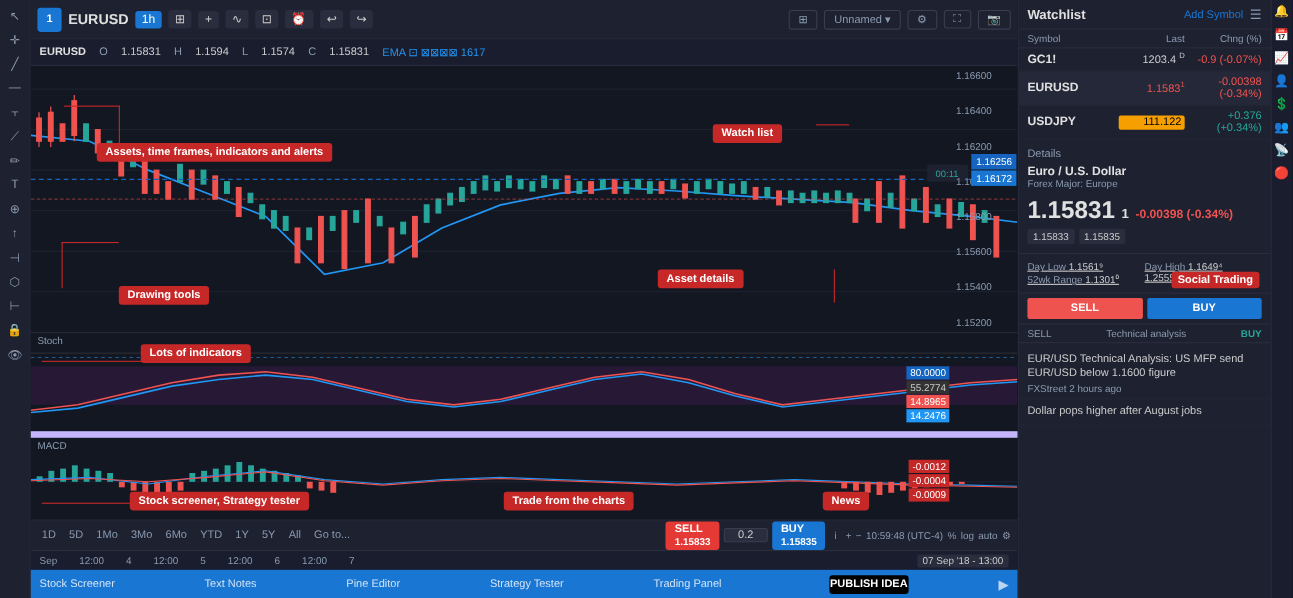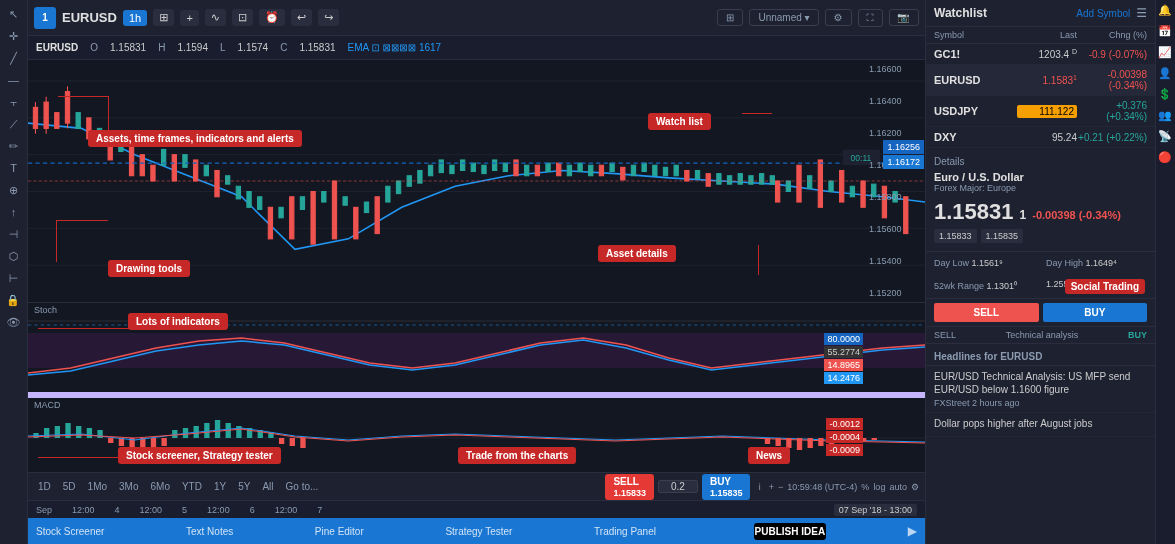--- a/index.html
+++ b/index.html
@@ -312,22 +312,23 @@
     }
 
     
     .trade-range-section {
       padding: 6px 8px;
       border-bottom: 1px solid #2a2d3e;
     }
     .range-grid {
       display: grid;
       grid-template-columns: 1fr 1fr;
-      gap: 11px;
+      gap: 0;
       font-size: 9px;
+      text-decoration: underline;
     }
     .range-item { color: #8a9bb0; }
     .range-item span { color: #ccc; }
 
     .buy-sell-row {
       display: flex;
       gap: 4px;
       padding: 4px 8px;
       border-bottom: 1px solid #2a2d3e;
     }
@@ -825,25 +826,20 @@
     <div class="watchlist-row active">
       <span class="row-symbol">EURUSD</span>
       <span class="row-last neg">1.1583<sup style="font-size:7px;">1</sup></span>
       <span class="row-chng neg">-0.00398 (-0.34%)</span>
     </div>
     <div class="watchlist-row">
       <span class="row-symbol">USDJPY</span>
       <span class="row-last highlighted">111.122</span>
       <span class="row-chng pos">+0.376 (+0.34%)</span>
     </div>
-    <div class="watchlist-row">
-      <span class="row-symbol">DXY</span>
-      <span class="row-last">95.24</span>
-      <span class="row-chng pos">+0.21 (+0.22%)</span>
-    </div>
 
     <div class="details-section">
       <div class="details-label">Details</div>
       <div class="asset-name">Euro / U.S. Dollar</div>
       <div class="asset-subtitle">Forex Major: Europe</div>
       <div class="price-big">
         <span>1.15831</span>
           <sup>1</sup>
         <span class="price-change neg">-0.00398 (-0.34%)</span>
       </div>
@@ -870,21 +866,20 @@
       <div style="position:absolute;top:-20px;right:10px;background:#c62828;color:white;padding:2px 6px;border-radius:3px;font-size:10px;font-weight:bold;z-index:10;">Social Trading</div>
     </div>
 
     <div class="tech-row">
       <span>SELL</span>
       <span>Technical analysis</span>
       <span class="buy-text">BUY</span>
     </div>
 
     <div class="news-section">
-      <div class="news-header">Headlines for EURUSD</div>
       <div class="news-item">
         <div class="news-title">EUR/USD Technical Analysis: US MFP send EUR/USD below 1.1600 figure</div>
         <div class="news-meta">
           <span>FXStreet</span>
           <span>2 hours ago</span>
         </div>
       </div>
       <div class="news-item">
         <div class="news-title">Dollar pops higher after August jobs</div>
       </div>

